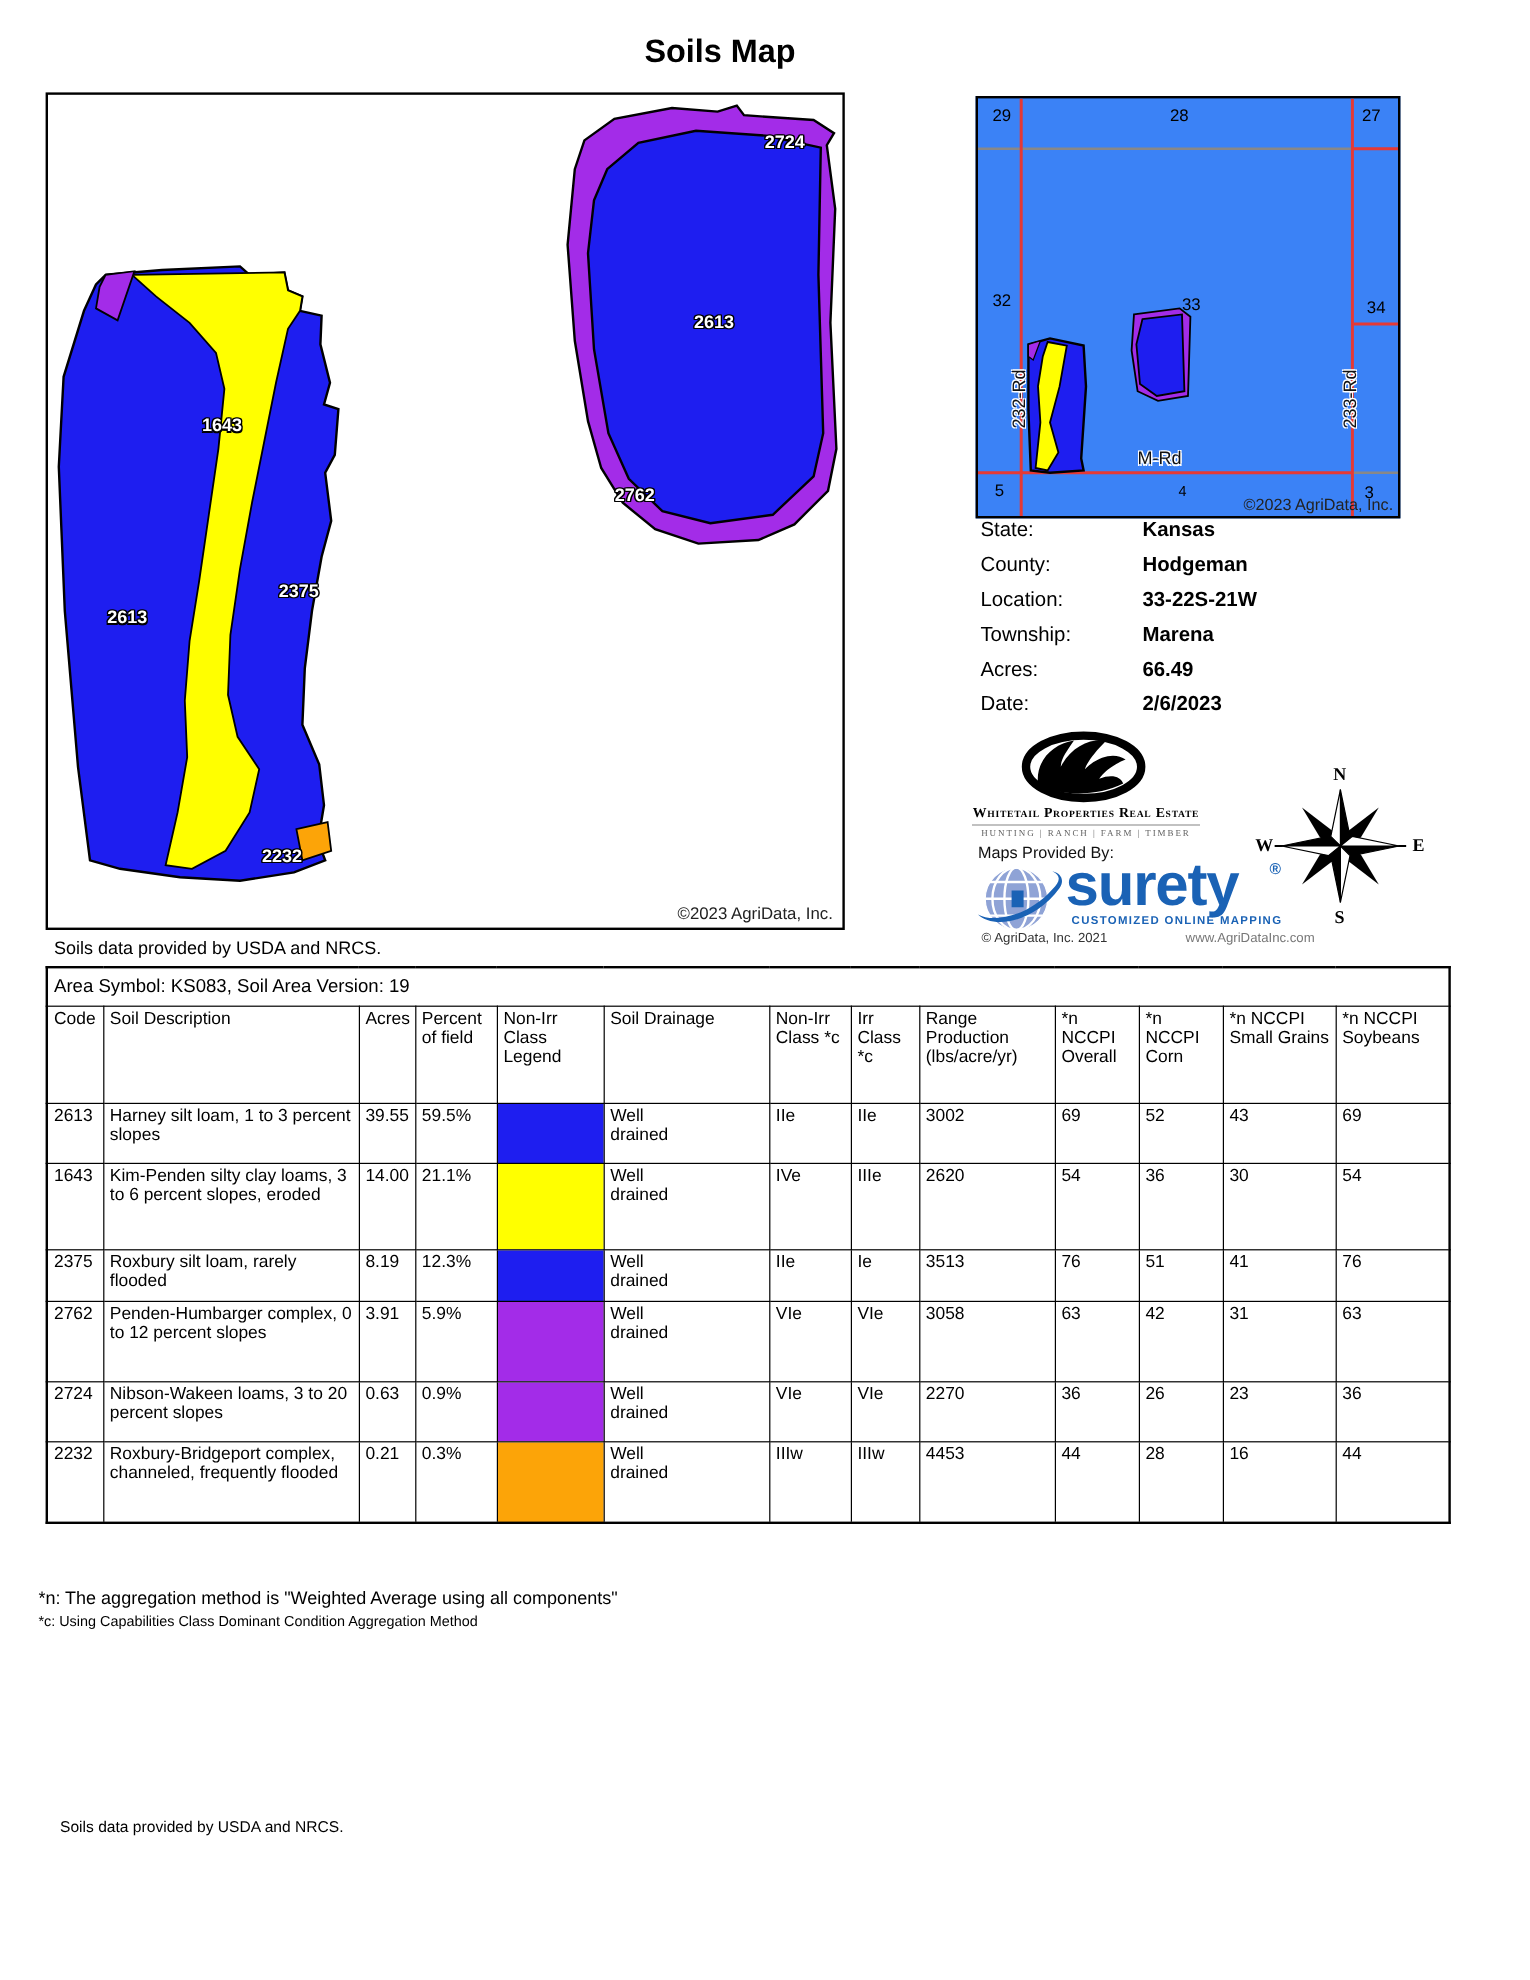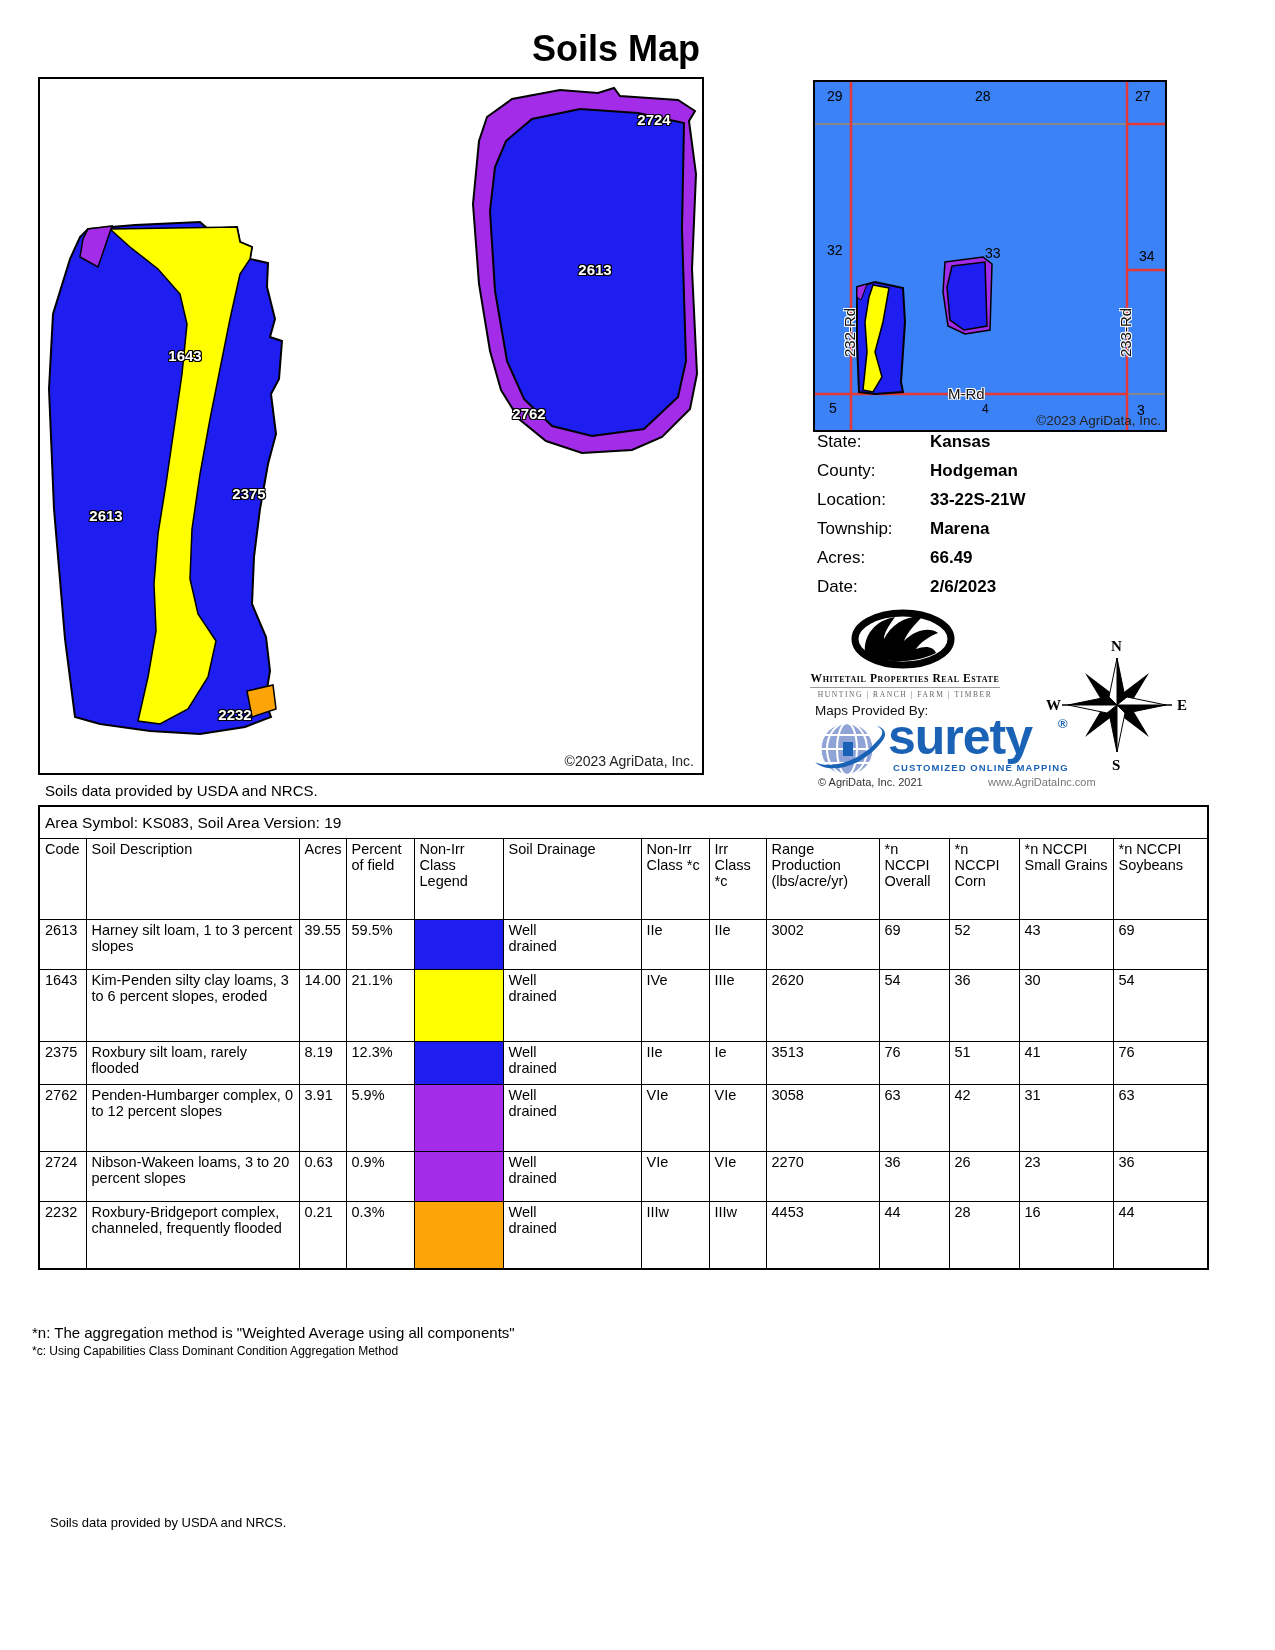--- a/index.html
+++ b/index.html
@@ -1,37 +1,37 @@
 <!DOCTYPE html>
 <html><head>
 <meta charset="utf-8">
 <style>
   html,body{margin:0;padding:0;background:#fff;}
   .page{position:relative;width:1275px;height:1650px;background:#fff;
         font-family:"Liberation Sans", sans-serif;color:#000;overflow:hidden;}
   .abs{position:absolute;}
-  .page-title{left:16px;top:28px;width:1200px;text-align:center;font-size:36px;font-weight:bold;}
+  .page-title{left:0;top:28px;width:1200px;text-align:center;font-size:27px;font-weight:bold;}
   
   .map-box{left:38px;top:77px;width:662px;height:694px;border:2px solid #000;background:#fff;}
   .maplabel{position:absolute;font-size:15px;font-weight:bold;color:#fff;
     text-shadow:-1px -1px 0 #000,1px -1px 0 #000,-1px 1px 0 #000,1px 1px 0 #000,0 -1px 0 #000,0 1px 0 #000,-1px 0 0 #000,1px 0 0 #000;
     transform:translate(-50%,-50%);white-space:nowrap;}
   .map-copy{position:absolute;right:8px;bottom:4px;font-size:14px;color:#222;}
   .map-caption{left:45px;top:782px;font-size:15px;}
   
   .locator{left:813px;top:80px;width:350px;height:348px;border:2px solid #000;background:#3b82f6;}
   .locnum{position:absolute;font-size:14px;}
   .locnum-small{font-size:12px;}
   .roadlabel{position:absolute;font-size:15px;color:#111;
     text-shadow:-1px -1px 0 #fff,1px -1px 0 #fff,-1px 1px 0 #fff,1px 1px 0 #fff;white-space:nowrap;}
   .road-vert{transform:rotate(-90deg);transform-origin:center;}
   .loc-copy{position:absolute;right:4px;bottom:2px;font-size:13.5px;color:#222;}
   
   .info{left:817px;top:432px;width:330px;}
-  .info-row{display:flex;height:29px;font-size:17px;}
+  .info-row{display:flex;height:29px;font-size:17px;gap:22px;}
   .info-label{width:113px;}
   .info-value{font-weight:bold;}
   
   .wt-name{left:790px;top:672px;width:230px;text-align:center;font-family:"Liberation Serif",serif;
     font-size:11.5px;font-weight:bold;letter-spacing:.6px;white-space:nowrap;}
   .wt-tag{left:810px;top:687px;width:190px;text-align:center;font-family:"Liberation Serif",serif;
     font-size:7.5px;color:#666;letter-spacing:1.6px;border-top:1px solid #999;padding-top:2px;white-space:nowrap;}
   .mapsby{left:815px;top:703px;font-size:13.5px;color:#111;}
   
   .surety-word{left:888px;top:712px;font-size:50px;font-weight:bold;color:#1A62B5;letter-spacing:-1px;line-height:1;}
@@ -106,21 +106,21 @@
     <span class="locnum" style="left:160px;top:6px;">28</span>
     <span class="locnum" style="left:320px;top:6px;">27</span>
     <span class="locnum" style="left:12px;top:160px;">32</span>
     <span class="locnum" style="left:170px;top:163px;">33</span>
     <span class="locnum" style="left:324px;top:166px;">34</span>
     <span class="locnum" style="left:14px;top:318px;">5</span>
     <span class="locnum locnum-small" style="left:167px;top:320px;">4</span>
     <span class="locnum" style="left:322px;top:320px;">3</span>
     <span class="roadlabel road-vert" style="left:10px;top:242px;">232-Rd</span>
     <span class="roadlabel road-vert" style="left:286px;top:242px;">233-Rd</span>
-    <span class="roadlabel" style="left:133px;top:303px;">M-Rd</span>
+    <span class="roadlabel" style="left:133px;top:292px;">M-Rd</span>
     <span class="loc-copy">©2023 AgriData, Inc.</span>
   </div>
 
   <div class="abs info">
     <div class="info-row">
         <span class="info-label">State:</span>
         <span class="info-value">Kansas</span>
       </div>
     <div class="info-row">
         <span class="info-label">County:</span>

